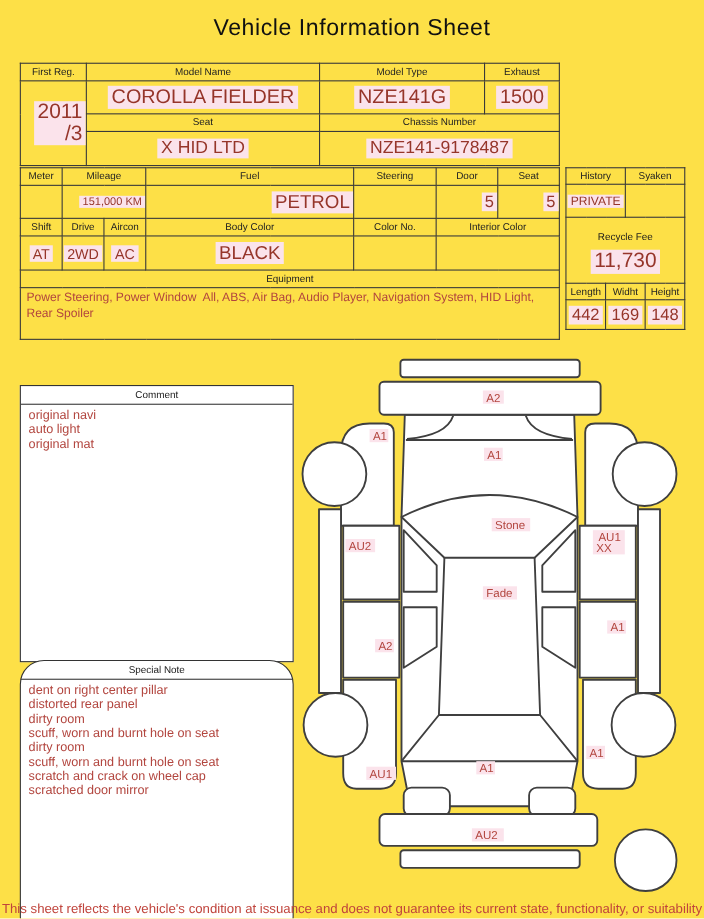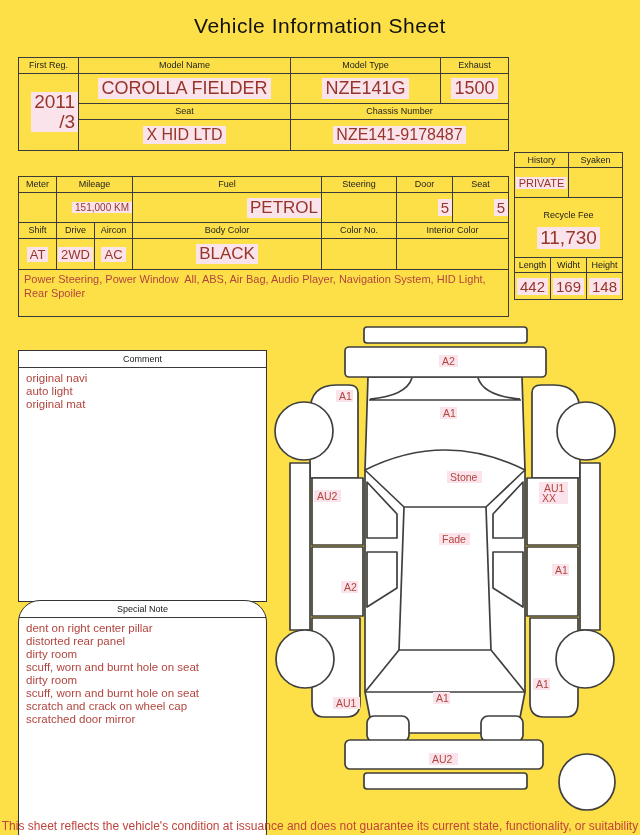--- a/index.html
+++ b/index.html
@@ -23,21 +23,21 @@
   .cond{position:absolute;left:514px;top:57px;width:108px;height:91px;
         border:1.5px solid #333;display:flex;}
   .cond .cl{width:55px;border-right:1px solid #3a3a3a;display:flex;flex-direction:column;}
   .cond .cr{flex:1;display:flex;flex-direction:column;}
   .cond .chd{font-size:9px;text-align:center;height:15px;line-height:15px;border-bottom:1px solid #3a3a3a;}
   .cond .cbig{flex:1;display:flex;align-items:center;justify-content:center;font-size:21px;color:#96352a;}
   .cond .cempty1{height:30px;}
   .cond .chd2{font-size:9px;text-align:center;height:16px;line-height:16px;border-bottom:1px solid #3a3a3a;}
   .cond .cempty2{flex:1;}
   
-  .tbl-spec{position:absolute;left:18px;top:152px;width:490px;margin-top:24px;}
+  .tbl-spec{position:absolute;left:18px;top:152px;width:490px;}
   .tbl-spec .v1{height:29px;text-align:right;}
   .tbl-spec .v2{height:30px;}
   .fs-sm{font-size:10px;}
   .fs-md{font-size:13px;}
   .fs-lg{font-size:17px;}
   .fs-dr{font-size:15px;}
   .equip{height:42px;vertical-align:top;text-align:left;font-size:11px;line-height:14px;
          color:#b2453e;padding:2px 5px;white-space:pre-wrap;}
   
   .tbl-hist{position:absolute;left:514px;top:152px;width:108px;}
@@ -139,20 +139,23 @@
       <td class="hd">Color No.</td>
       <td class="hd" colspan="2">Interior Color</td>
     </tr>
     <tr>
       <td class="val v2 fs-md"><span class="hl">AT</span></td>
       <td class="val v2 fs-md"><span class="hl">2WD</span></td>
       <td class="val v2 fs-md"><span class="hl">AC</span></td>
       <td class="val v2 fs-lg" colspan="2"><span class="hl">BLACK</span></td>
       <td class="val v2"></td>
       <td class="val v2" colspan="2"></td>
+    </tr>
+    <tr>
+      <td class="hd" colspan="8">Equipment</td>
     </tr>
     <tr>
       <td class="equip" colspan="8">Power Steering, Power Window  All, ABS, Air Bag, Audio Player, Navigation System, HID Light, Rear Spoiler</td>
     </tr>
   </tbody>
     </table>
 
   <table class="tbl-hist outer">
     <colgroup>
       <col style="width:18px">

